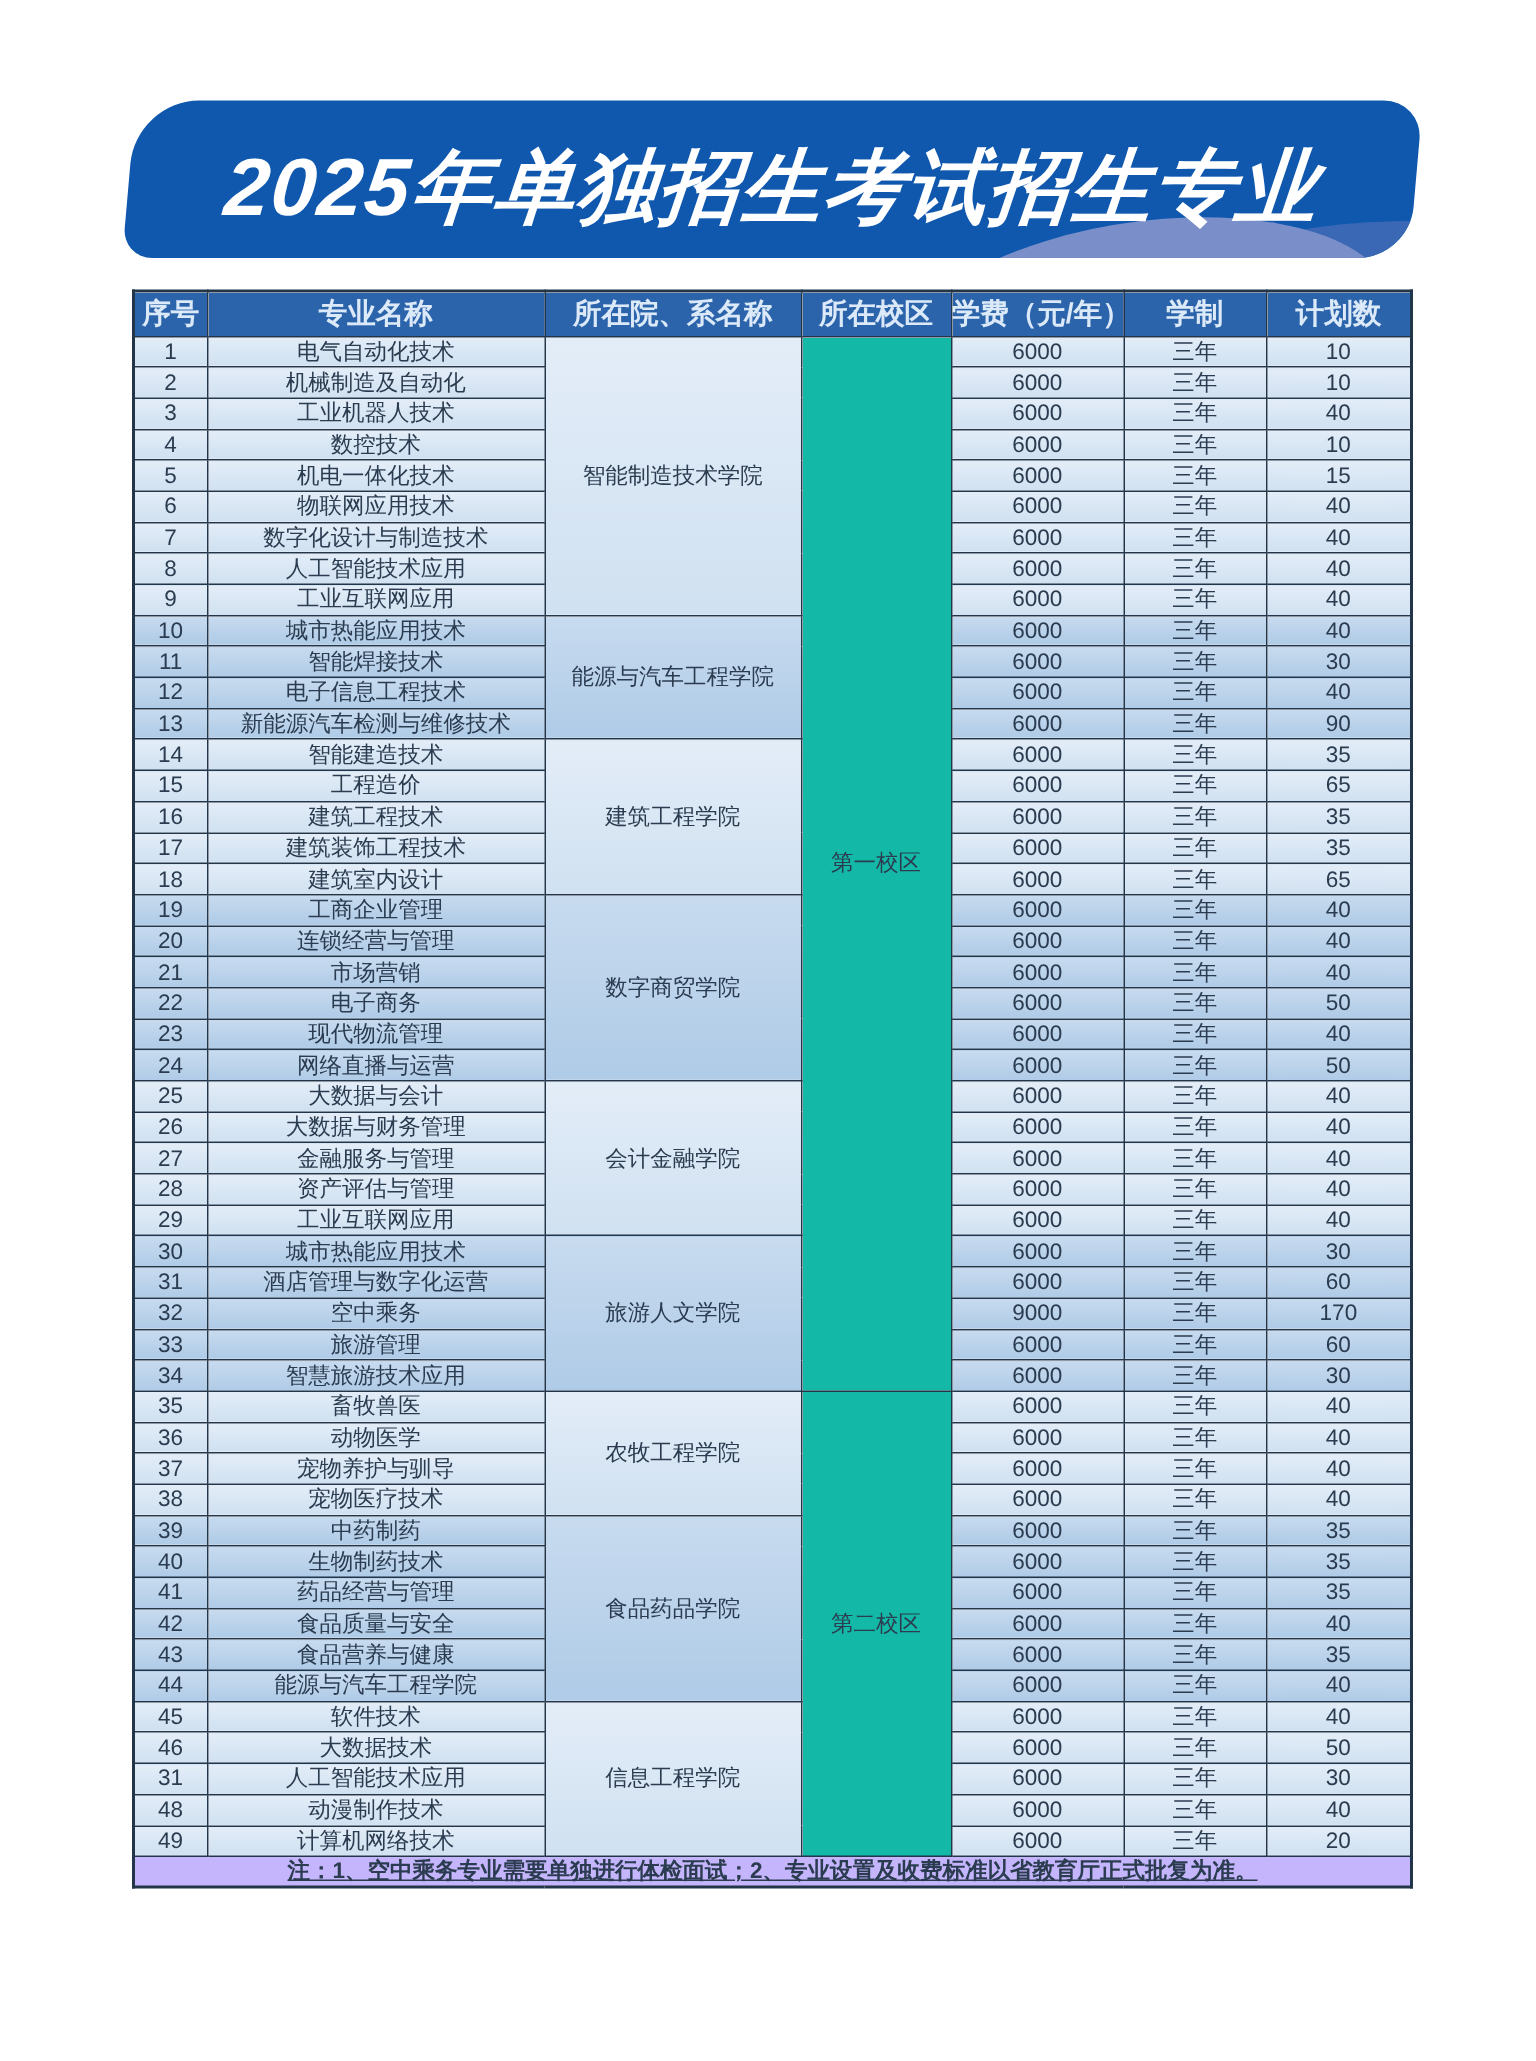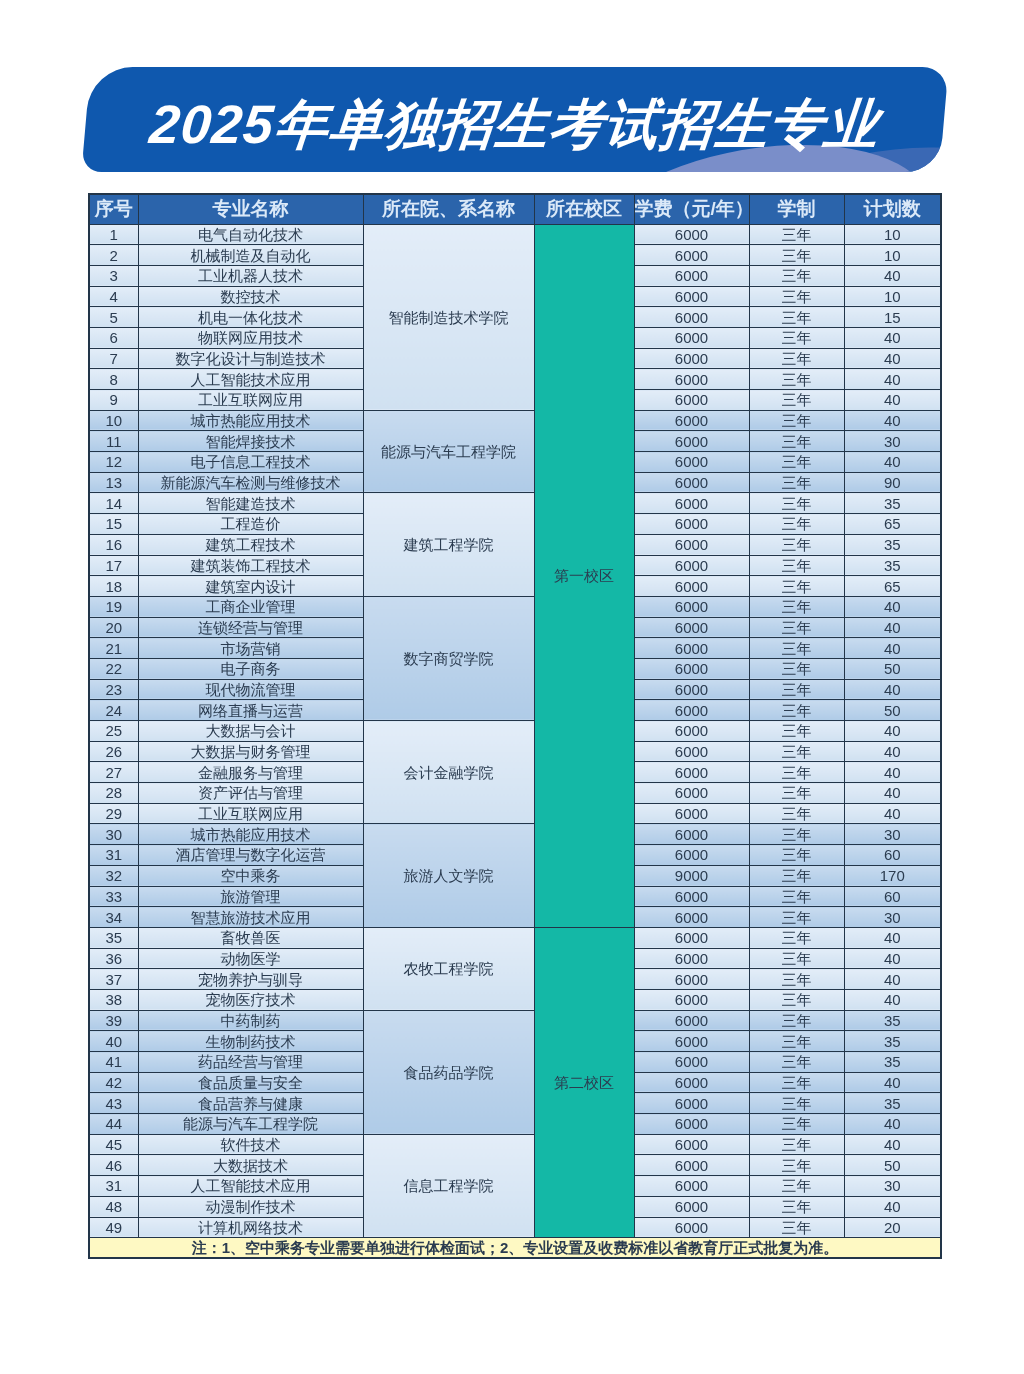--- a/index.html
+++ b/index.html
@@ -68,24 +68,25 @@
     height: 20.7px;
     font-size: 15px;
     color: #2b3c50;
     line-height: 1;
   }
   td.shade-light  { background: linear-gradient(180deg, #e3edf8 0%, #d0e1f1 100%); }
   td.shade-dark   { background: linear-gradient(180deg, #c8dbef 0%, #afcbe7 100%); }
   td.campus-cell  { background: #14b8a6; }
   td.note-cell {
     height: 28px;
-    background: #fef9c3;
+    background: #c4b5fd;
     color: #1c1c1c;
     font-size: 15px;
     font-weight: bold;
+    text-decoration: underline;
   }
 </style>
 </head>
 <body>
 
 <div class="page">
 
   <div class="banner">
     <div class="hill-back"></div>
     <div class="hill-front"></div>

